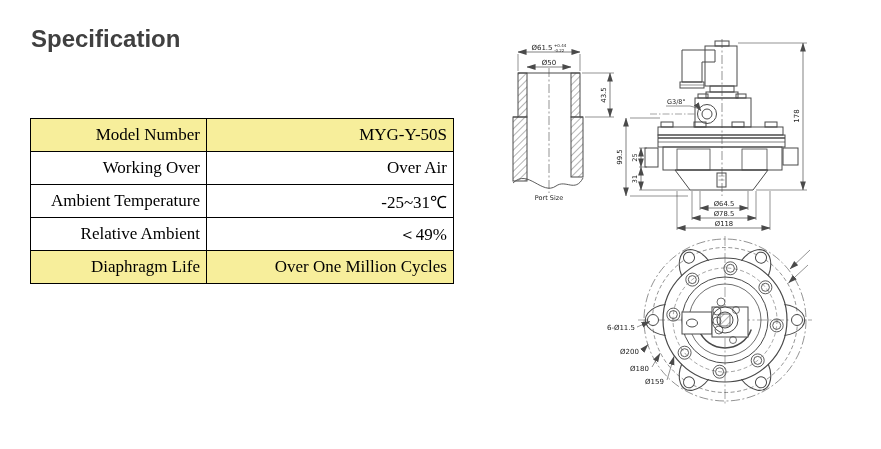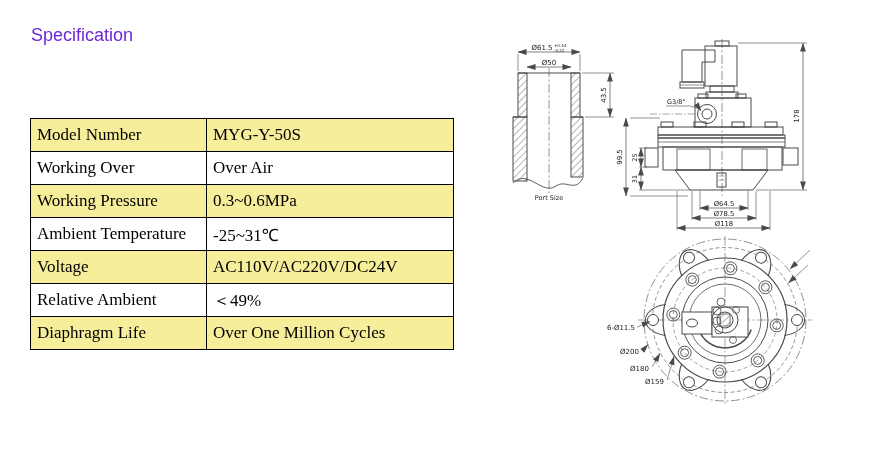--- a/index.html
+++ b/index.html
@@ -2,28 +2,28 @@
 <html><head>
 <meta charset="utf-8">
 <style>
   html,body{margin:0;padding:0;}
   body{
     width:881px;height:449px;position:relative;overflow:hidden;
     background:#ffffff;font-family:"Liberation Serif",serif;color:#000;
   }
   .page-title{
     position:absolute;left:31px;top:25px;
-    font-family:"Liberation Sans",sans-serif;font-weight:400;font-size:18px;color:#6d28d9;
+    font-family:"Liberation Sans",sans-serif;font-weight:700;font-size:24px;color:#404040;
   }
   table.spec{
     position:absolute;left:30px;top:118px;border-collapse:collapse;
     font-size:17px;color:#000;
   }
   table.spec td{
-    border:1px solid #000;height:32px;padding:0 6px;text-align:left;vertical-align:middle;
+    border:1px solid #000;height:32px;padding:0 6px;text-align:right;vertical-align:middle;
     background:#ffffff;
   }
   table.spec td.c1{width:163px;}
   table.spec td.c2{width:234px;}
   table.spec tr.hl td{background:#F7EE9B;}
   .drawing{position:absolute;left:490px;top:10px;width:391px;height:424px;}
   svg text{font-family:"DejaVu Sans",sans-serif;fill:#222;}
 </style>
 </head>
 <body>
@@ -33,31 +33,23 @@
 <table class="spec">
   <tbody>
     <tr class="hl">
       <td class="c1">Model Number</td>
       <td class="c2">MYG-Y-50S</td>
     </tr>
     <tr>
       <td class="c1">Working Over</td>
       <td class="c2">Over Air</td>
     </tr>
-    <tr class="hl">
-      <td class="c1">Working Pressure</td>
-      <td class="c2">0.3~0.6MPa</td>
-    </tr>
     <tr>
       <td class="c1">Ambient Temperature</td>
       <td class="c2">-25~31℃</td>
-    </tr>
-    <tr class="hl">
-      <td class="c1">Voltage</td>
-      <td class="c2">AC110V/AC220V/DC24V</td>
     </tr>
     <tr>
       <td class="c1">Relative Ambient</td>
       <td class="c2">＜49%</td>
     </tr>
     <tr class="hl">
       <td class="c1">Diaphragm Life</td>
       <td class="c2">Over One Million Cycles</td>
     </tr>
   </tbody>

